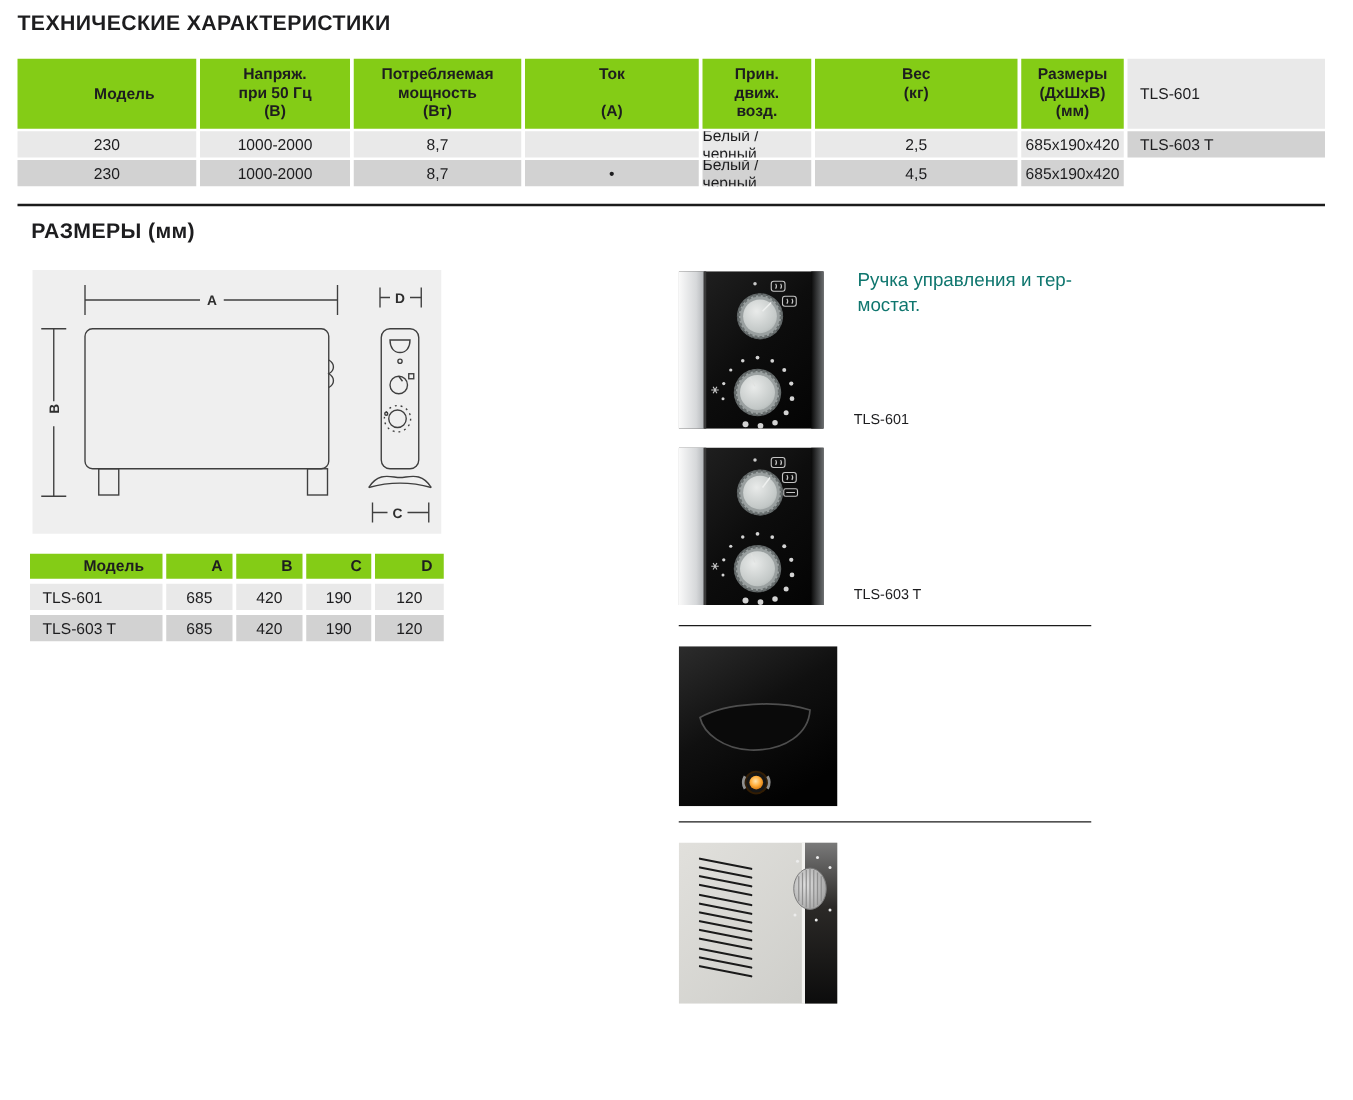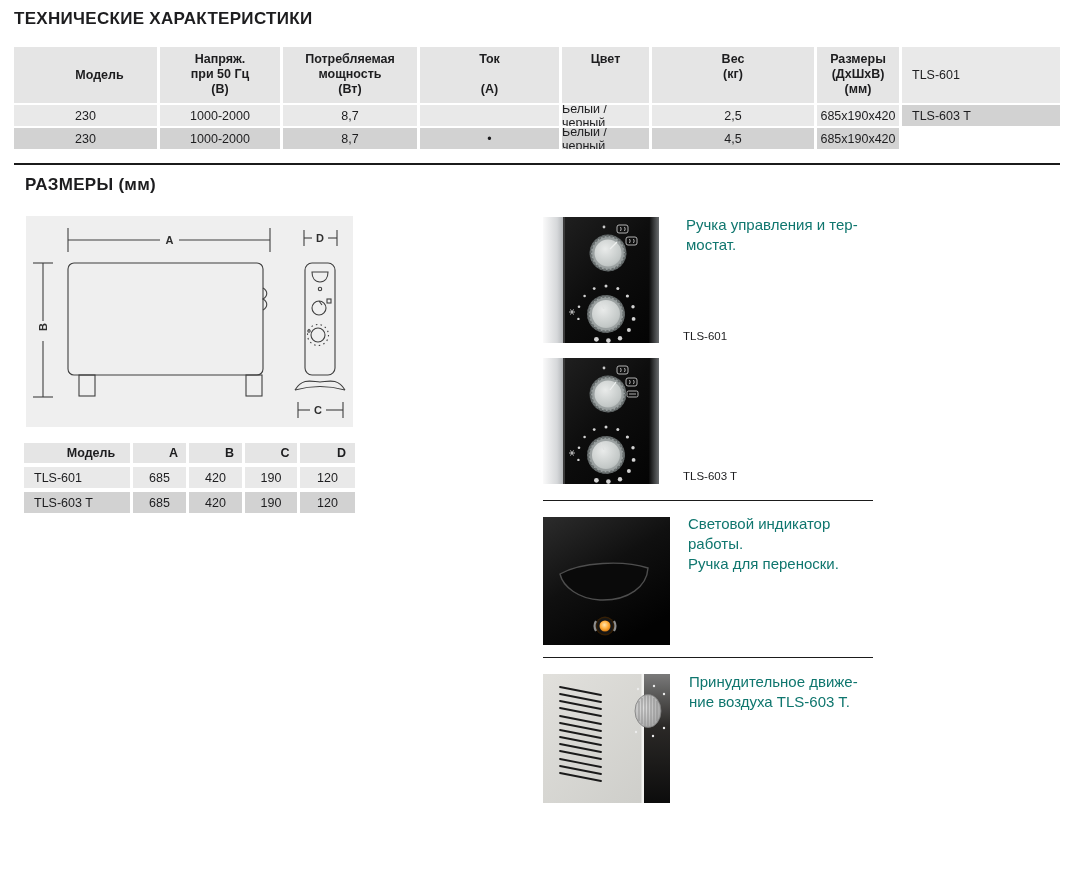--- a/index.html
+++ b/index.html
@@ -10,21 +10,21 @@
   #spec-title{left:14px;top:9px;}
   #dim-title{left:25px;top:175px;}
 
   .spec-table{position:absolute;left:14px;top:47px;display:grid;
     grid-template-columns:143px 120px 134px 139px 87px 162px 82px 158px;
     grid-template-rows:56px 21px 21px;column-gap:3px;row-gap:2px;background:#fff;}
   .dim-table{position:absolute;left:24px;top:443px;display:grid;
     grid-template-columns:106px 53px 53px 52px 55px;
     grid-template-rows:20px 21px 21px;column-gap:3px;row-gap:4px;background:#fff;}
   .cell{font-size:12.5px;display:flex;align-items:center;justify-content:center;overflow:hidden;}
-  .cell.th{background:#e5e5e5;font-weight:bold;align-items:flex-start;padding-top:5px;
+  .cell.th{background:#84cc16;font-weight:bold;align-items:flex-start;padding-top:5px;
     white-space:pre-line;text-align:center;line-height:15px;}
   .cell.th.vcenter{align-items:center;padding-top:0;padding-left:28px;}
   .cell.rA{background:#e9e9e9;}
   .cell.rB{background:#d2d2d2;}
   .cell.left{justify-content:flex-start;padding-left:10px;}
 
   .rule{position:absolute;left:14px;top:163px;width:1046px;height:2px;background:#1b1b1b;}
 
   .diagram-box{position:absolute;left:26px;top:216px;width:327px;height:211px;background:#efefef;}
 
@@ -60,21 +60,23 @@
     <div class="cell th vcenter">Модель</div>
     <div class="cell th">Напряж.
 при 50 Гц
 (В)</div>
     <div class="cell th">Потребляемая
 мощность
 (Вт)</div>
     <div class="cell th">Ток
 
 (А)</div>
-    <div class="cell th">Цвет</div>
+    <div class="cell th">Прин.
+движ.
+возд.</div>
     <div class="cell th">Вес
 (кг)</div>
     <div class="cell th">Размеры
 (ДхШхВ)
 (мм)</div>
 
     <div class="cell rA left">TLS-601</div>
     <div class="cell rA">230</div>
     <div class="cell rA">1000-2000</div>
     <div class="cell rA">8,7</div>
@@ -313,23 +315,20 @@
     <path d="M17,57 C38,45 80,43 105,51 C104,69 86,84 57,83 C36,82 20,70 17,57 Z" stroke="#4e4e4e" stroke-width="1.4" fill="#0a0a0a"></path>
     <g transform="translate(62,109)">
       <circle r="9.5" fill="#ff8c00" opacity="0.18"></circle>
       <path d="M-9,-5 a10,10 0 0 0 0,10" stroke="#8f8f8f" stroke-width="2.2" fill="none"></path>
       <path d="M9,-5 a10,10 0 0 1 0,10" stroke="#8f8f8f" stroke-width="2.2" fill="none"></path>
       <circle r="8" fill="#161616"></circle>
       <circle r="5.5" fill="url(#ledg)"></circle>
     </g>
   </svg>
 
-  <div class="caption" id="caption-indicator">Световой индикатор
-работы.
-Ручка для переноски.</div>
 
   <div class="divider" id="divider-2"></div>
 
   <svg class="photo" id="photo-fan" width="127" height="129" viewBox="0 0 127 129">
     <defs>
       <linearGradient id="body4" x1="0" y1="0" x2="1" y2="1">
         <stop offset="0" stop-color="#e1e0dc"></stop>
           <stop offset="1" stop-color="#ccccc8"></stop>
       </linearGradient>
       <linearGradient id="strip4" x1="0" y1="0" x2="0" y2="1">
@@ -376,16 +375,14 @@
           <line x1="-6" y1="-13" x2="-6" y2="13"></line>
         <line x1="-3" y1="-15" x2="-3" y2="15"></line>
           <line x1="0" y1="-16" x2="0" y2="16"></line>
         <line x1="3" y1="-15" x2="3" y2="15"></line>
           <line x1="6" y1="-13" x2="6" y2="13"></line>
         <line x1="9" y1="-10" x2="9" y2="10"></line>
       </g>
     </g>
   </svg>
 
-  <div class="caption" id="caption-fan">Принудительное движе-
-ние воздуха TLS-603 T.</div>
 
 </div>
 
 </body></html>

